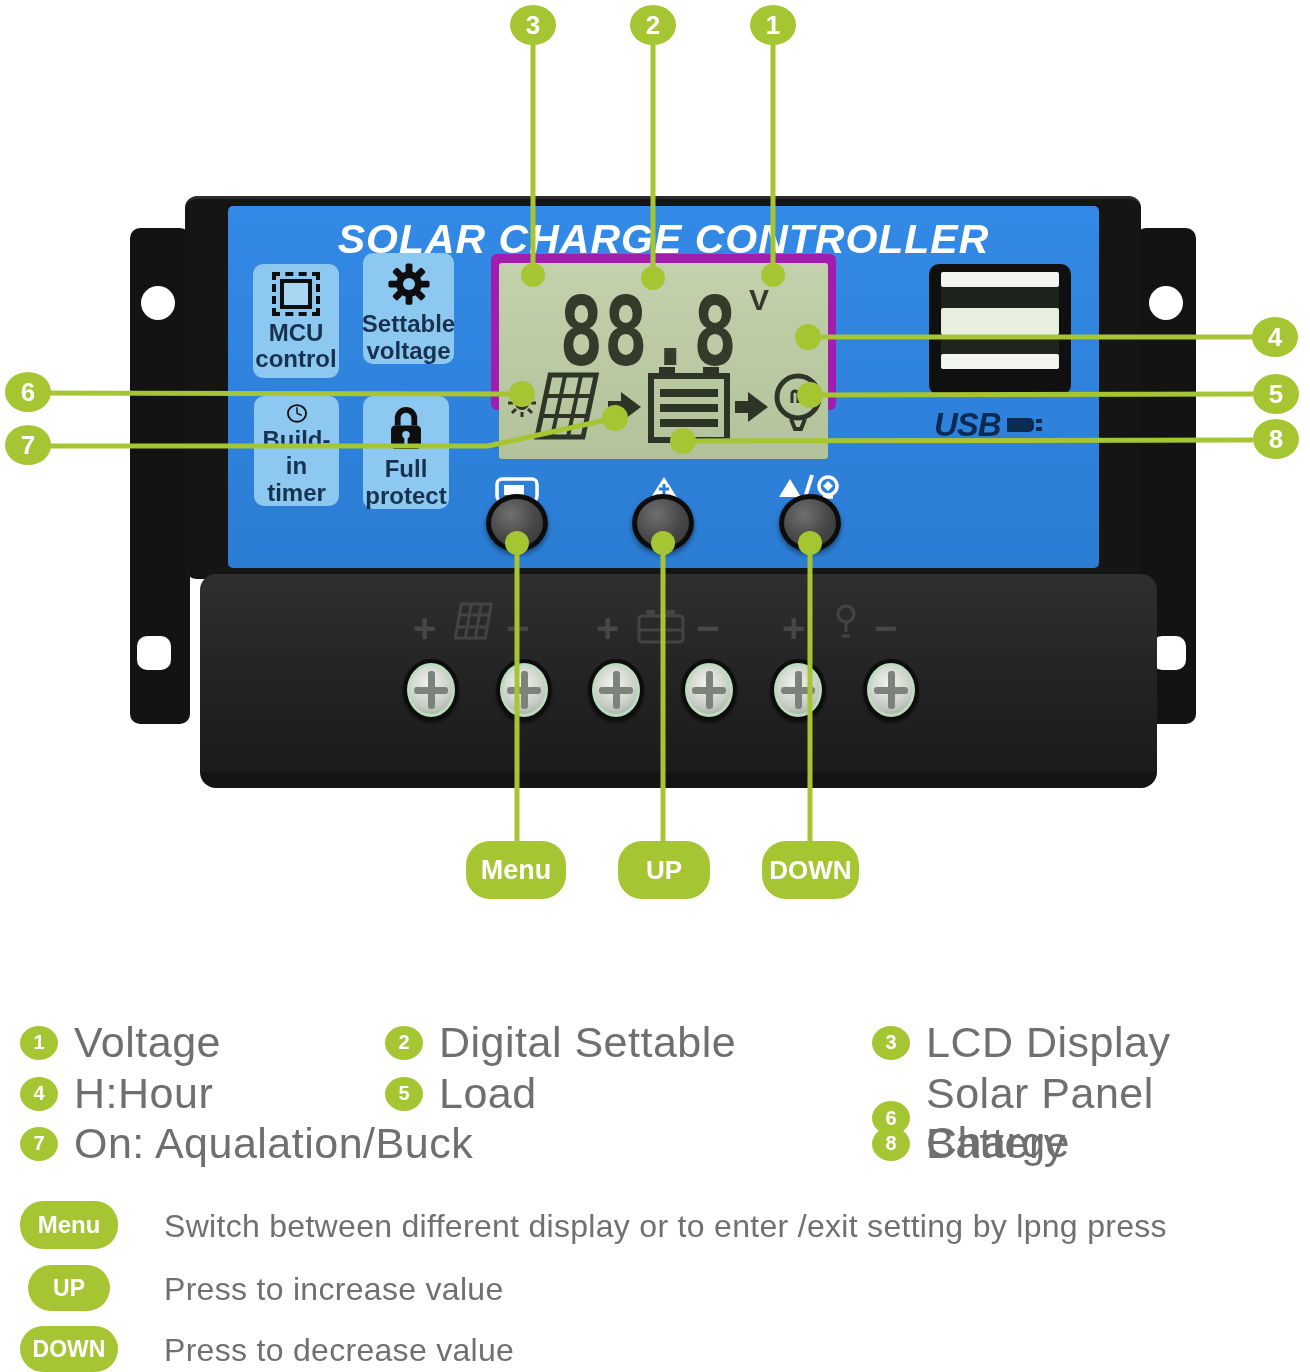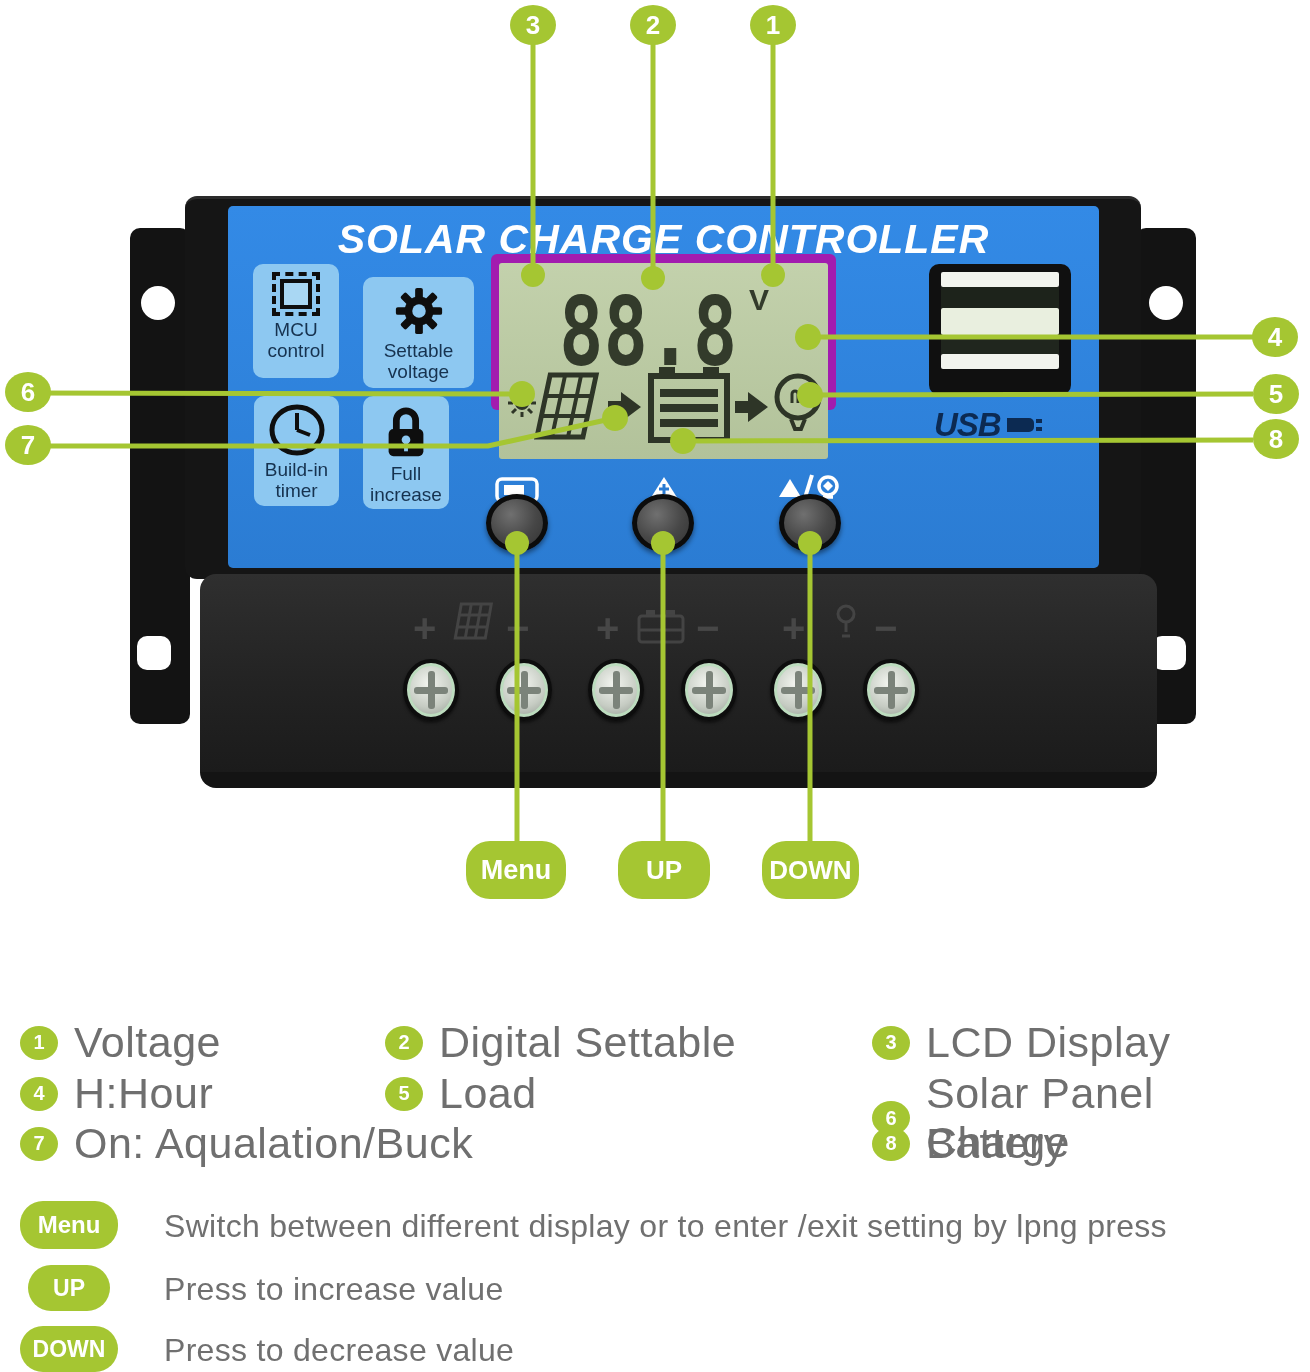--- a/index.html
+++ b/index.html
@@ -18,21 +18,21 @@
                   border-radius:16px;border-bottom:16px solid #141414;z-index:10;}
   .blue-face{position:absolute;left:228px;top:206px;width:871px;height:362px;border-radius:5px;
              background:linear-gradient(180deg,#338ae6 0%,#2b7cd3 100%);z-index:12;}
 
   .device-title{position:absolute;left:228px;top:216px;width:871px;text-align:center;
                 color:#ffffff;font-size:41px;font-weight:bold;font-style:italic;letter-spacing:1px;z-index:13;}
 
   
   .feature{position:absolute;background:#8dc8f1;border-radius:10px;z-index:13;
            display:flex;flex-direction:column;align-items:center;justify-content:flex-start;padding-top:8px;box-sizing:border-box;}
-  .feature .f-label{margin-top:4px;text-align:center;color:#16324f;font-size:19px;font-weight:400;line-height:1.1;}
+  .feature .f-label{margin-top:4px;text-align:center;color:#16324f;font-size:24px;font-weight:700;line-height:1.1;}
   .stamp{width:48px;height:44px;border:4px dashed #0e0e0e;background:#8dc8f1;
          display:flex;align-items:center;justify-content:center;box-sizing:border-box;}
   .stamp-in{width:24px;height:22px;background:#a9d7f3;border:4px solid #0e0e0e;}
 
   
   .lcd-bezel{position:absolute;left:491px;top:254px;width:345px;height:156px;background:#a21caf;
              border-radius:6px;z-index:13;}
   .lcd{position:absolute;left:8px;top:9px;width:329px;height:196px;border-radius:3px;
        background:linear-gradient(180deg,#c3d1ac 0%,#b2c29a 100%);overflow:hidden;}
   .lcd-digits{position:absolute;left:60px;top:14px;font-family:"DejaVu Sans Mono",monospace;
@@ -101,21 +101,21 @@
   <div class="blue-face"></div>
 
   <div class="device-title">SOLAR CHARGE CONTROLLER</div>
 
   <div class="feature" style="left:253px;top:264px;width:86px;height:114px;">
     <div class="stamp">
         <div class="stamp-in"></div>
       </div>
     <div class="f-label">MCU control</div>
   </div>
-  <div class="feature" style="left:363px;top:277px;width:111px;height:111px;">
+  <div class="feature" style="left:363px;top:253px;width:91px;height:111px;">
     <svg width="52" height="52" viewBox="0 0 54 54">
       <g fill="#0e0e0e">
         <rect x="23" y="3" width="8" height="48" rx="2"></rect>
         <rect x="23" y="3" width="8" height="48" rx="2" transform="rotate(45 27 27)"></rect>
         <rect x="23" y="3" width="8" height="48" rx="2" transform="rotate(90 27 27)"></rect>
         <rect x="23" y="3" width="8" height="48" rx="2" transform="rotate(135 27 27)"></rect>
         <circle cx="27" cy="27" r="15"></circle>
       </g>
       <circle cx="27" cy="27" r="7" fill="#8dc8f1"></circle>
     </svg>
@@ -129,21 +129,21 @@
     </svg>
     <div class="f-label">Build-in timer</div>
   </div>
   <div class="feature" style="left:363px;top:396px;width:86px;height:113px;">
     <svg width="50" height="56" viewBox="0 0 50 58">
       <path d="M15 26 v-9 a10 10 0 0 1 20 0 v9" fill="none" stroke="#0e0e0e" stroke-width="7"></path>
       <rect x="7" y="26" width="36" height="28" rx="5" fill="#0e0e0e"></rect>
       <circle cx="25" cy="37" r="4.5" fill="#8dc8f1"></circle>
       <rect x="23" y="39" width="4" height="10" fill="#8dc8f1"></rect>
     </svg>
-    <div class="f-label">Full increase</div>
+    <div class="f-label">Full protect</div>
   </div>
 
   <div class="lcd-bezel">
     <div class="lcd">
       <div class="lcd-digits">88.8</div>
       <div class="lcd-unit">V</div>
       <svg class="abs" style="left:6px;top:104px;" width="320" height="84" viewBox="0 0 320 84">
         <g fill="#2e3527" stroke="#2e3527">
 
           <g>

